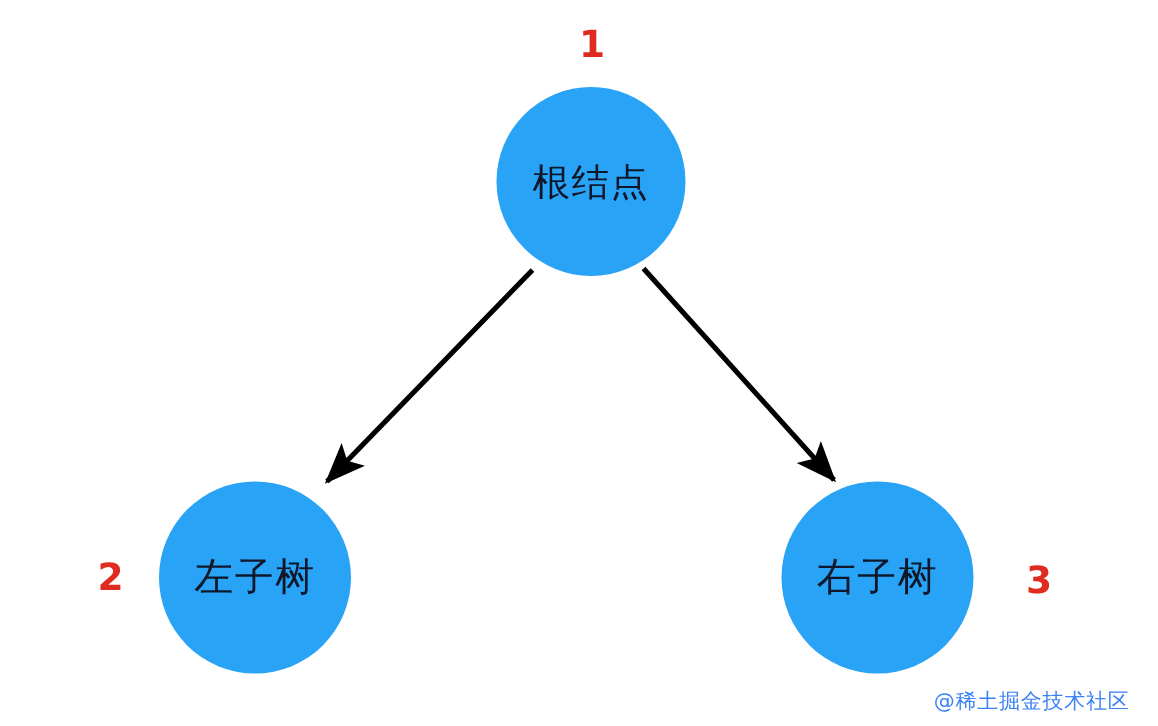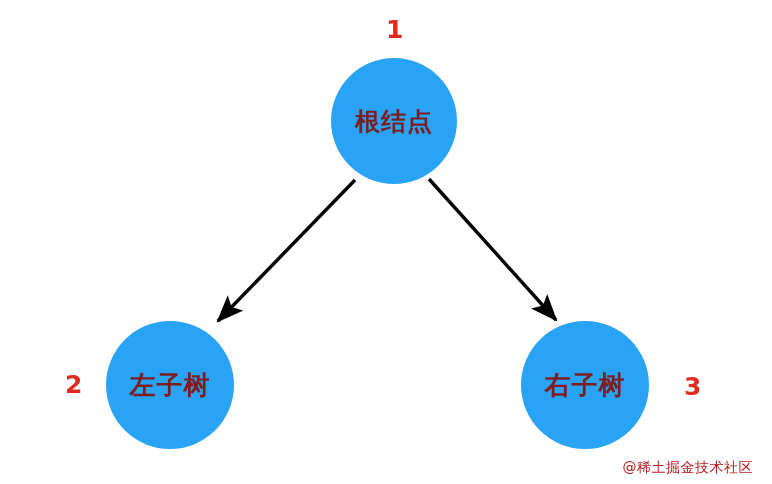--- a/index.html
+++ b/index.html
@@ -29,23 +29,23 @@
   }
   .node {
     position: absolute;
     border-radius: 50%;
     display: flex;
     align-items: center;
     justify-content: center;
     box-sizing: border-box;
   }
   .node-label {
-    color: #7f1d1d;
+    color: #0f172a;
     font-family: "DejaVu Sans", "Liberation Sans", sans-serif;
-    font-weight: 700;
+    font-weight: 400;
     letter-spacing: 1px;
     line-height: 1;
     white-space: nowrap;
     user-select: none;
   }
   #node-root {
     left: 331px;
     top: 58px;
     width: 126px;
     height: 126px;
@@ -78,21 +78,21 @@
     line-height: 1;
     user-select: none;
   }
   #marker-1 { left: 386px; top: 17px; }
   #marker-2 { left: 65px;  top: 372px; }
   #marker-3 { left: 684px; top: 374px; }
   #watermark {
     position: absolute;
     right: 19px;
     bottom: 7px;
-    color: #b91c1c;
+    color: #3b82f6;
     font-family: "DejaVu Sans", "Liberation Sans", sans-serif;
     font-size: 14px;
     letter-spacing: 0.5px;
     white-space: nowrap;
     user-select: none;
   }
 </style>
 </head>
 <body>
 

